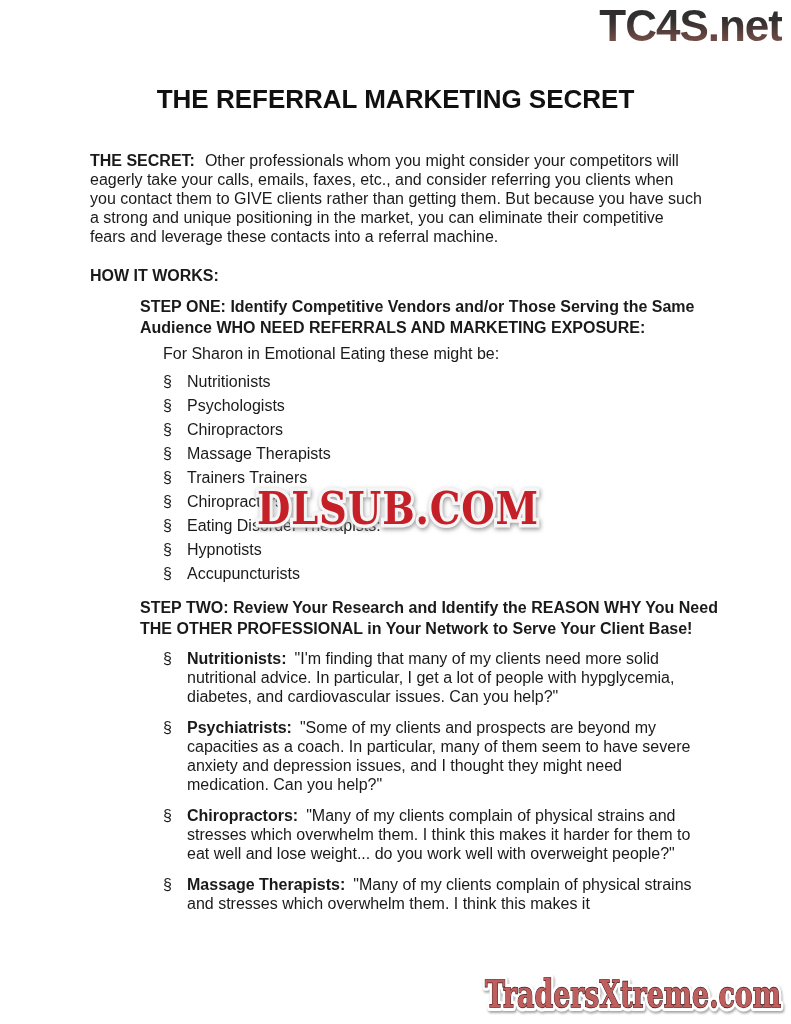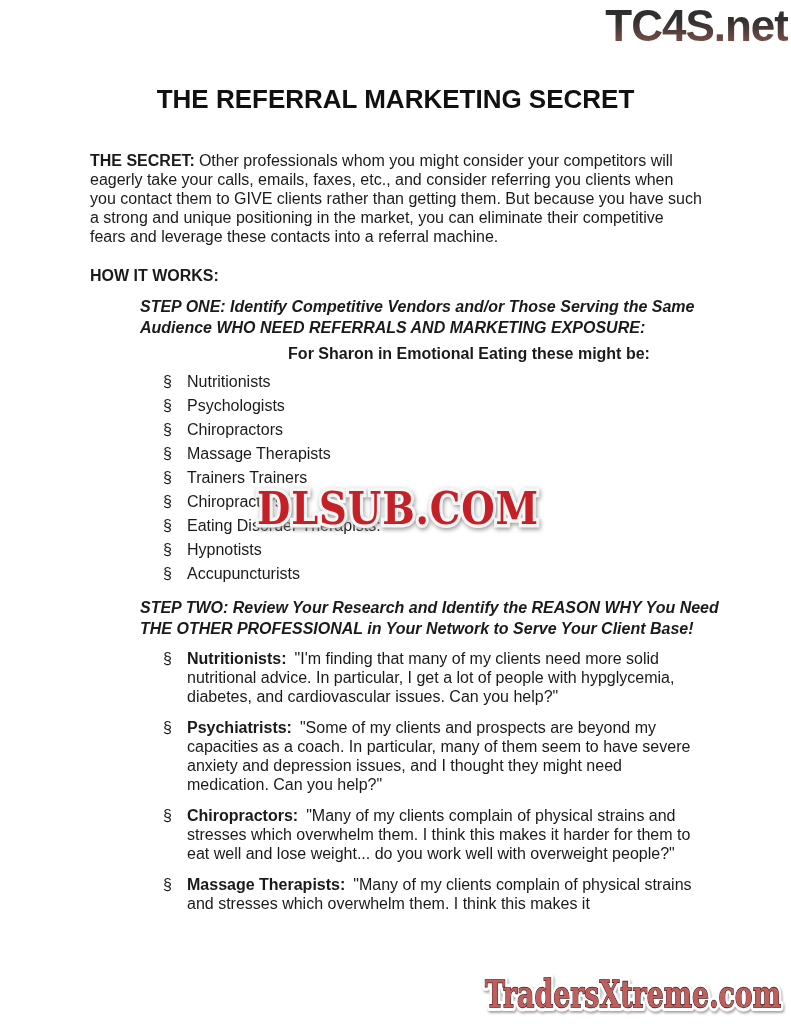--- a/index.html
+++ b/index.html
@@ -7,34 +7,34 @@
     width:791px;height:1024px;background:#ffffff;position:relative;overflow:hidden;
     font-family:"Liberation Sans",sans-serif;color:#1a1a1a;
     -webkit-font-smoothing:antialiased;
   }
   .page{padding:84px 16px 0 90px;position:relative;}
   h1.doc-title{
     margin:0;width:611px;text-align:center;
     font-size:26px;font-weight:bold;letter-spacing:0;color:#111;
   }
   .intro{margin:36px 0 0;width:612px;font-size:16px;line-height:19px;}
-  .intro strong{margin-right:4px;}
+  .intro strong{margin-right:10px;}
   .how{margin:20px 0 0;font-size:16px;font-weight:bold;line-height:19px;}
-  .step-head{margin:11px 0 0 50px;width:600px;font-size:16px;font-weight:bold;line-height:21px;font-style:italic;}
-  .for-sharon{margin:6px 0 0 73px;font-size:16px;font-weight:bold;line-height:19px;text-align:center;}
+  .step-head{margin:11px 0 0 50px;width:600px;font-size:16px;font-weight:bold;line-height:21px;}
+  .for-sharon{margin:6px 0 0 73px;font-size:16px;font-weight:normal;line-height:19px;}
   ul.plist{list-style:none;margin:7px 0 0;padding:0 0 0 73px;}
   ul.plist li{display:flex;font-size:16px;line-height:24px;}
   .bullet{width:24px;flex:0 0 24px;}
   ul.qlist{list-style:none;margin:10px 0 0;padding:0 0 0 73px;}
   ul.qlist li{display:flex;font-size:16px;line-height:19px;margin:0 0 12px;}
   .itemtext{width:516px;}
   .itemtext strong{margin-right:8px;}
   
   .tc4s{
-    position:absolute;top:2px;right:3px;
+    position:absolute;top:2px;right:9px;
     font-size:44px;font-weight:bold;letter-spacing:-1px;line-height:48px;
     background:linear-gradient(180deg,#2b2b2b 0%,#343030 40%,#6f4b45 78%,#8e625a 100%);
     -webkit-background-clip:text;background-clip:text;color:transparent;
   }
   .dlsub{position:absolute;left:250px;top:481px;
     filter:drop-shadow(1px 2px 2px rgba(140,140,140,.85));}
   .dlsub text{
     font-family:"DejaVu Serif",serif;font-weight:bold;font-size:44px;
     fill:#c51f27;stroke:#f5f5f5;stroke-width:7px;paint-order:stroke;letter-spacing:1px;
   }

